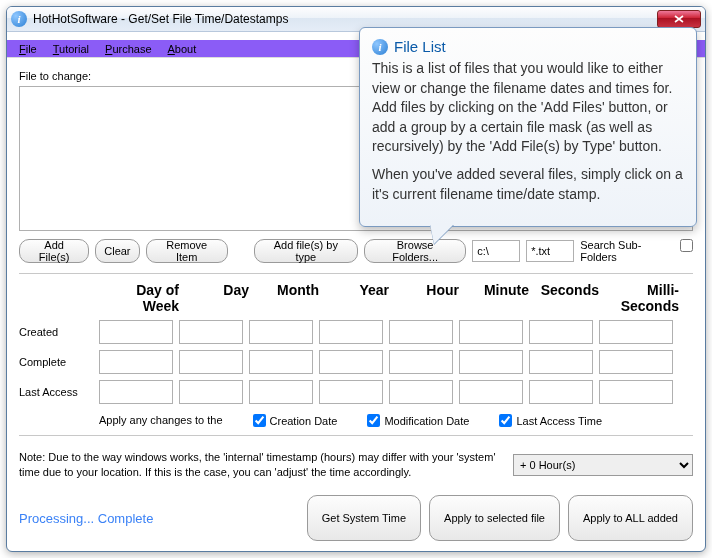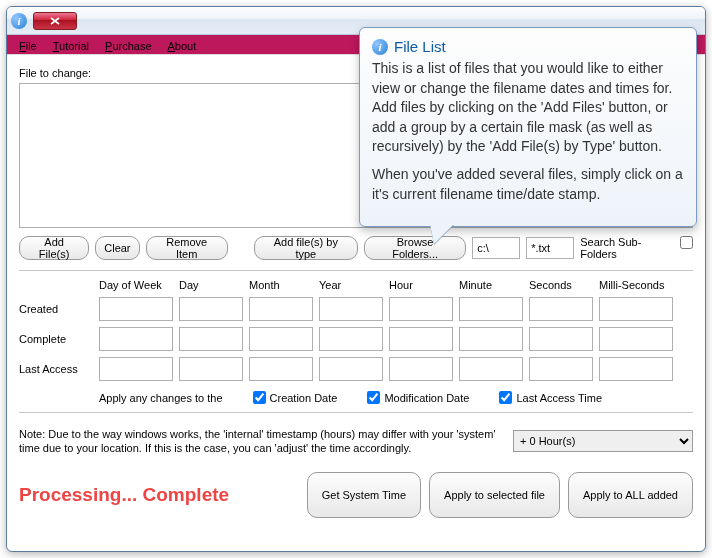--- a/index.html
+++ b/index.html
@@ -5,70 +5,71 @@
 * { box-sizing: border-box; margin: 0; padding: 0; }
 body { font-family: "Segoe UI", Tahoma, sans-serif; font-size: 11px; background: #fff; width: 712px; height: 558px; overflow: hidden; }
 
 .window { width: 700px; height: 546px; margin: 6px; border: 1px solid #5a7ca0; border-radius: 6px; overflow: hidden; box-shadow: 0 2px 8px rgba(0,0,0,0.3); background: #fff; display: flex; flex-direction: column; position: relative; }
 
 .titlebar { height: 28px; background: linear-gradient(to bottom, #fdfdfe 0%, #eef3f9 45%, #dce6f2 46%, #e5edf7 100%); border-bottom: 1px solid #b8c8dc; display: flex; align-items: center; padding: 0 4px; }
 .title-icon { width: 16px; height: 16px; border-radius: 50%; background: radial-gradient(circle at 30% 30%, #8fc7ff, #2b7fd4); margin-right: 6px; display: flex; align-items: center; justify-content: center; color: #fff; font-weight: bold; font-size: 11px; font-style: italic; font-family: Georgia, serif; }
 .title-text { color: #000; font-size: 12px; flex: 1; }
 .close-btn { width: 44px; height: 18px; background: linear-gradient(to bottom, #e79, #c23 45%, #a12 46%, #c34); border: 1px solid #802020; border-radius: 3px; display: flex; align-items: center; justify-content: center; color: #fff; font-size: 10px; cursor: pointer; }
 
-.menubar { height: 20px; background: #be185d; border-bottom: 1px solid #dcdcdc; display: flex; align-items: flex-end; padding: 0 4px; font-size: 11px; }
+.menubar { height: 20px; background: #8b5cf6; border-bottom: 1px solid #dcdcdc; display: flex; align-items: center; padding: 0 4px; font-size: 11px; margin-top: 8px; }
 .menu-item { padding: 2px 8px; cursor: pointer; }
 .menu-item .ul { text-decoration: underline; }
 
 .content { flex: 1; padding: 8px 12px 10px 12px; display: flex; flex-direction: column; }
 
 .label { font-size: 11px; color: #000; margin: 4px 0 4px 0; }
 
 .listbox { width: 100%; height: 145px; border: 1px solid #b0b0b0; background: #fff; margin-bottom: 8px; }
 
 .toolbar-row { display: flex; align-items: center; gap: 6px; margin-bottom: 6px; }
 .btn { background: linear-gradient(to bottom, #fdfdfd, #e8e8e8); border: 1px solid #9a9a9a; border-radius: 10px; padding: 4px 8px; font-size: 11px; cursor: pointer; height: 24px; display: flex; align-items: center; justify-content: center; }
 .input-small { border: 1px solid #b0b0b0; height: 22px; padding: 2px 4px; font-size: 11px; }
 
 hr.sep { border: none; border-top: 1px solid #c8c8c8; margin: 4px 0 8px 0; }
 
 .grid-header { display: flex; margin-left: 80px; }
-.grid-header div { width: 70px; text-align: left; font-size: 11px; }
+.grid-header div { width: 70px; text-align: right; font-size: 14px; font-weight: bold; }
 .grid-row { display: flex; align-items: center; margin-top: 6px; }
 .grid-row .rowlabel { width: 80px; font-size: 11px; }
 .grid-row input { width: 64px; height: 24px; border: 1px solid #b0b0b0; margin-right: 6px; padding: 2px 4px; font-size: 11px; text-align: center; }
 
-.apply-row { display: flex; align-items: center; margin: 10px 0 4px 80px; gap: 30px; font-size: 11px; }
+.apply-row { display: flex; align-items: flex-start; margin: 10px 0 4px 80px; gap: 30px; font-size: 11px; }
 .apply-row label { display: flex; align-items: center; gap: 4px; }
 input[type=checkbox] { width: 13px; height: 13px; cursor: pointer; }
 
 .note-row { display: flex; align-items: center; gap: 8px; margin: 6px 0; }
 .note-text { font-size: 11px; color: #000; flex: 1; line-height: 1.3; }
 select { border: 1px solid #9a9a9a; height: 22px; font-size: 11px; padding: 1px 2px; width: 180px; }
 
 .bottom-row { display: flex; align-items: center; gap: 8px; margin-top: 10px; }
-.status { font-size: 19px; color: #ef4444; flex: 1; font-weight: bold; }
+.status { font-size: 13px; color: #3b82f6; flex: 1; }
 .btn-big { padding: 6px 14px; height: 46px; }
 
 .tooltip { position: absolute; top: 20px; left: 352px; width: 338px; background: linear-gradient(to bottom, #fdfdfd, #eef3f9); border: 1px solid #7a9ac0; border-radius: 6px; padding: 10px 12px 14px 12px; box-shadow: 0 4px 10px rgba(0,0,0,0.25); z-index: 10; }
 .tooltip-title { color: #0a5aa8; font-size: 15px; margin-bottom: 4px; display: flex; align-items: center; gap: 6px; }
 .tooltip-title .ticon { width: 16px; height: 16px; border-radius: 50%; background: radial-gradient(circle at 30% 30%, #8fc7ff, #2b7fd4); display: flex; align-items: center; justify-content: center; color: #fff; font-weight: bold; font-size: 11px; font-style: italic; font-family: Georgia, serif; }
 .tooltip-body { font-size: 14px; color: #333; line-height: 1.4; }
 .tooltip-body p { margin-bottom: 8px; }
 .tooltip-tail { position: absolute; bottom: -18px; left: 70px; width: 0; height: 0; border-left: 4px solid transparent; border-right: 20px solid transparent; border-top: 20px solid #eef3f9; filter: drop-shadow(0 1px 0 #7a9ac0); }
 
 .chk-right { display: flex; gap: 4px; margin-left: auto; font-size: 11px; }
 </style>
 </head>
 <body>
 
 <div class="window">
 
   <div class="titlebar">
     <div class="title-icon">i</div>
+    <div class="title-text">HotHotSoftware - Get/Set File Time/Datestamps</div>
     <div class="close-btn">
       <svg width="10" height="8" viewBox="0 0 10 8">
           <path d="M1 1 L9 7 M9 1 L1 7" stroke="#fff" stroke-width="1.6"></path>
         </svg>
     </div>
   </div>
 
   <div class="menubar">
     <div class="menu-item"><span class="ul">F</span><span>ile</span></div>
     <div class="menu-item"><span class="ul">T</span>utorial</div>

